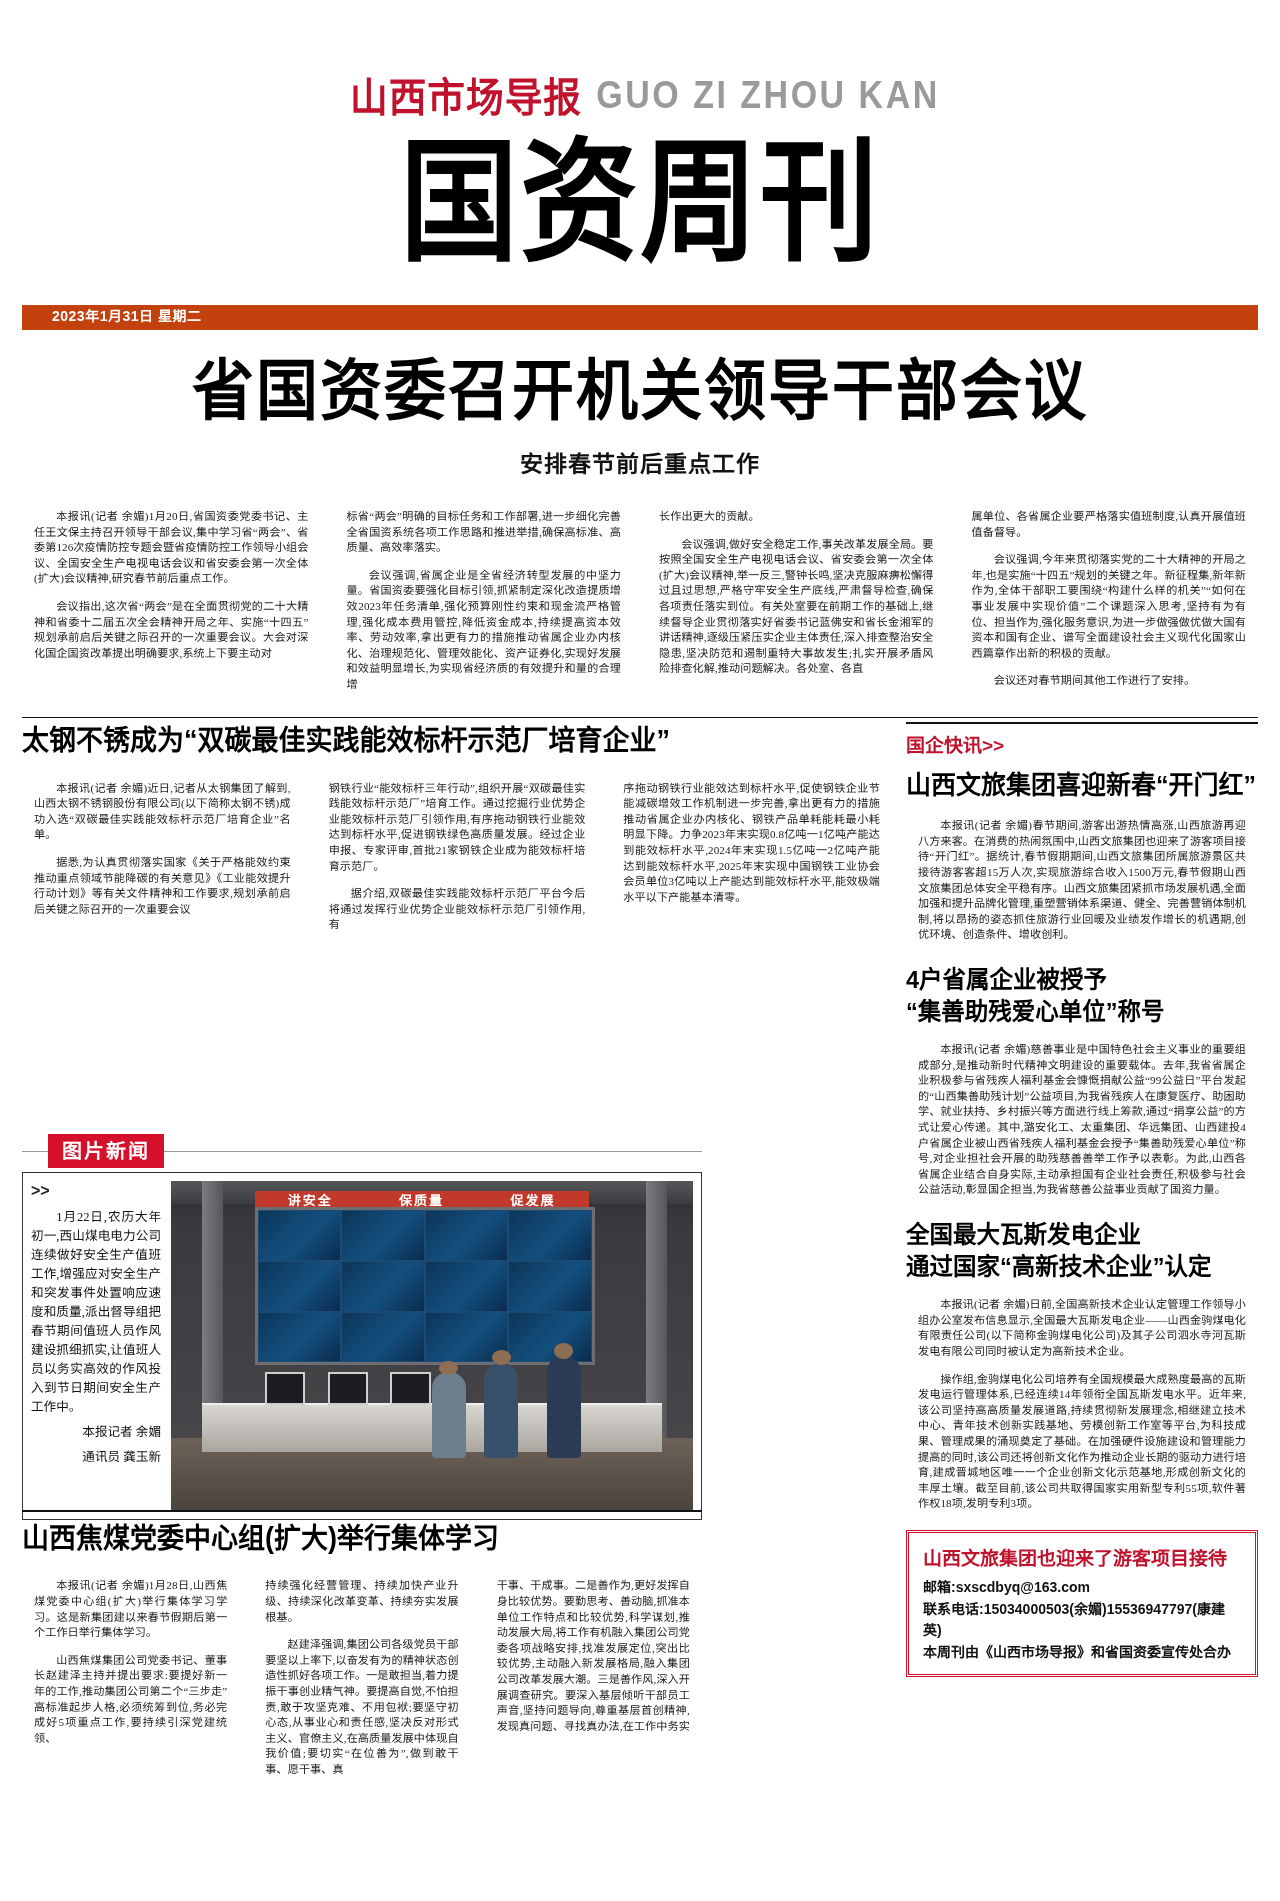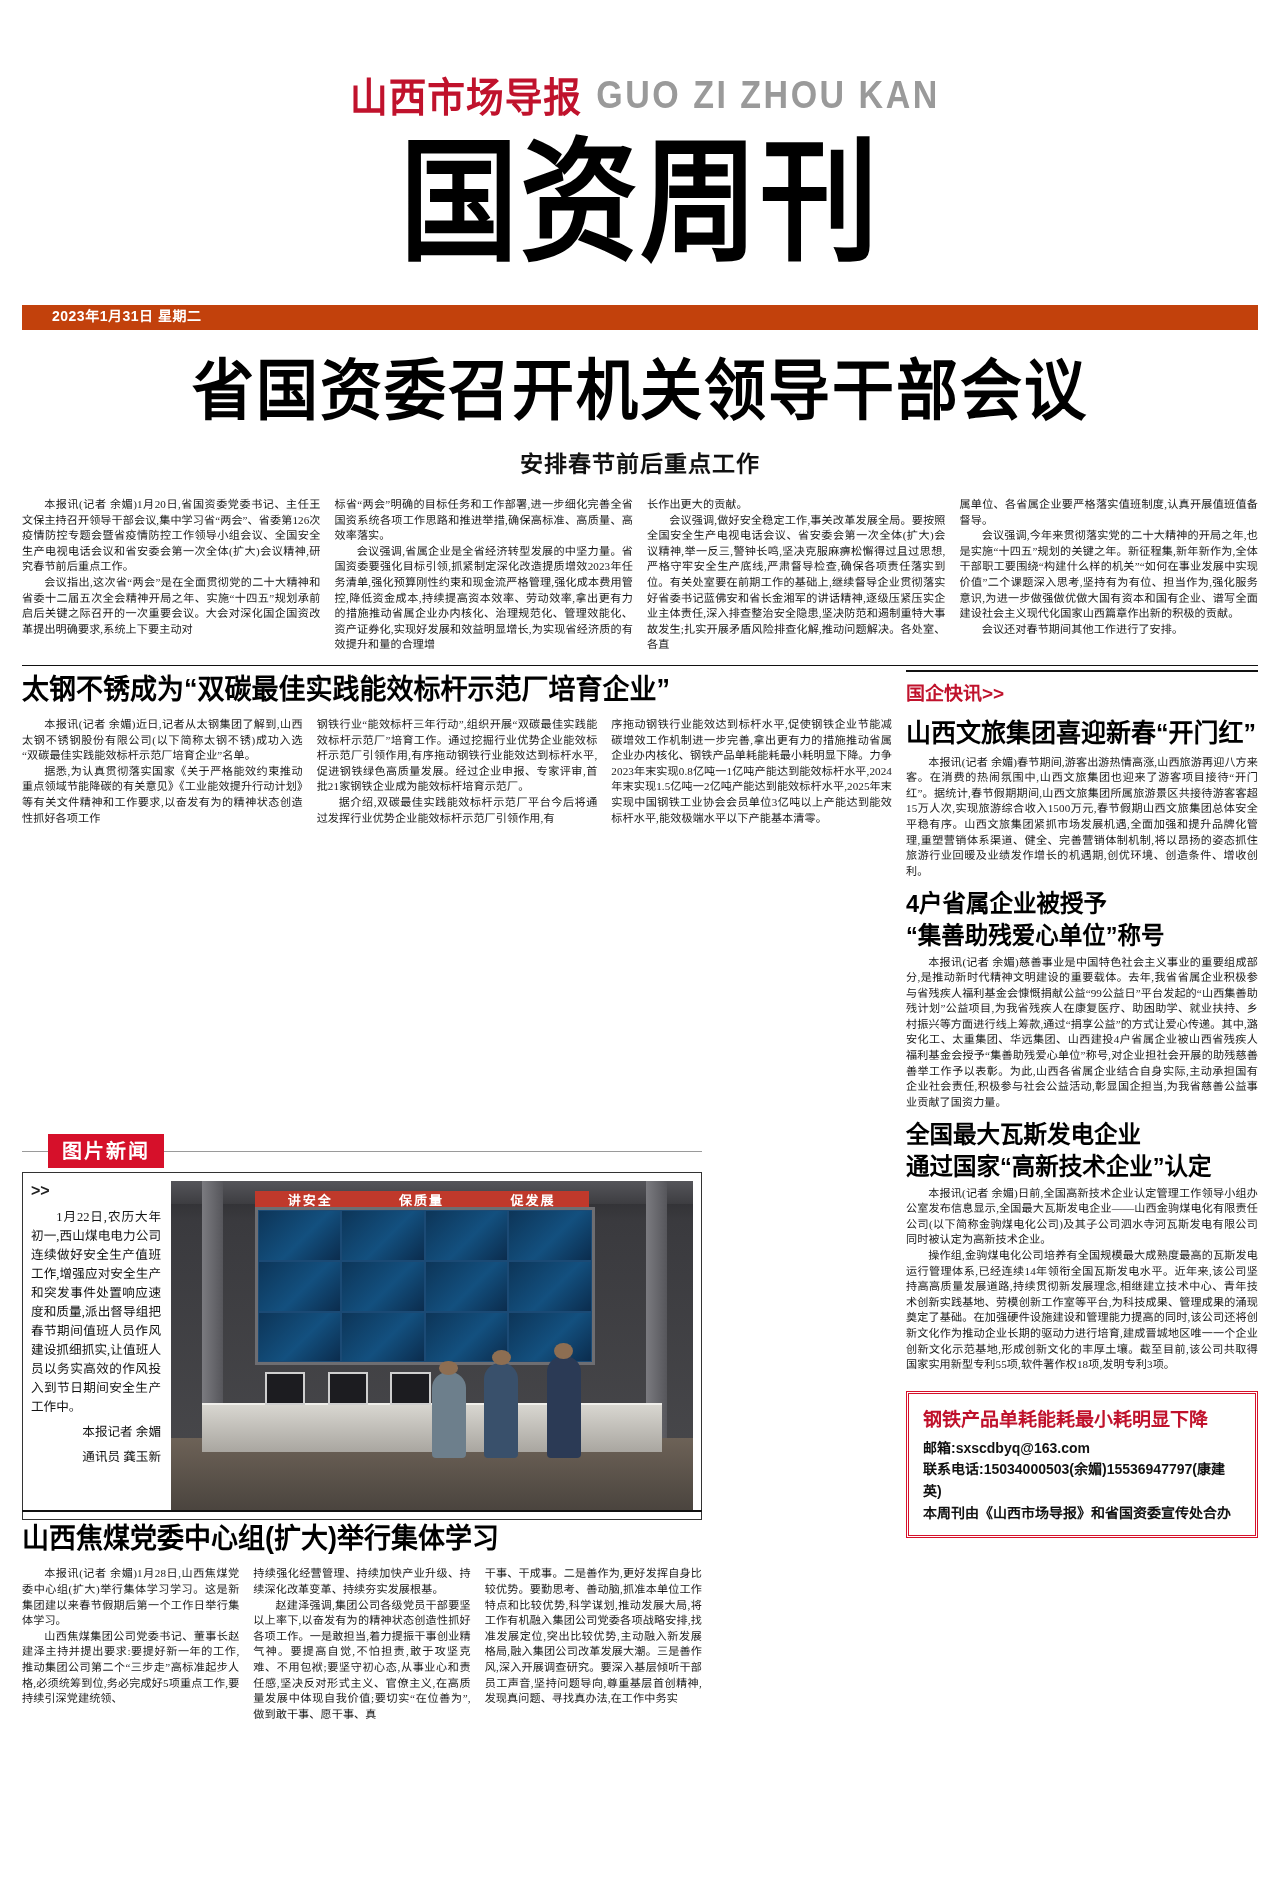--- a/index.html
+++ b/index.html
@@ -67,21 +67,21 @@
   
   .cols{display:flex;gap:14px;margin-top:18px;}
   .col{flex:1;min-width:0;}
   .bodytext{
     font-size:11.1px;line-height:15.6px;
     text-align:justify;text-justify:inter-character;
     color:#1a1a1a;letter-spacing:.1px;
     word-break:break-all;
     font-family:"Liberation Serif","DejaVu Serif",serif;
   }
-  .bodytext p{margin:0;text-indent:2em;}
+  .bodytext p{margin:12px;text-indent:2em;}
   .bodytext p.noind{text-indent:0;}
 
   
   .hr-thin{border:0;border-top:1px solid #111;margin:12px 0 0 0;}
   .hr-thick{border:0;border-top:2px solid #111;margin:10px 0 0 0;}
 
   
   .sec-row{display:flex;align-items:flex-end;margin-top:4px;gap:20px;}
   .sec-head{
     font-family:"Liberation Sans","DejaVu Sans",sans-serif;
@@ -235,21 +235,21 @@
     <div class="kuaixun-wrap">
       <div class="kuaixun-rule"></div>
       <div class="kuaixun">国企快讯&gt;&gt;</div>
     </div>
   </div>
 
   <div class="cols" style="margin-top:12px;">
     <div class="col">
       <div class="bodytext">
         <p>本报讯(记者 余媚)近日,记者从太钢集团了解到,山西太钢不锈钢股份有限公司(以下简称太钢不锈)成功入选“双碳最佳实践能效标杆示范厂培育企业”名单。</p>
-        <p>据悉,为认真贯彻落实国家《关于严格能效约束推动重点领域节能降碳的有关意见》《工业能效提升行动计划》等有关文件精神和工作要求,以奋发有为的精神状态创造性抓好各项工作</p>
+        <p>据悉,为认真贯彻落实国家《关于严格能效约束推动重点领域节能降碳的有关意见》《工业能效提升行动计划》等有关文件精神和工作要求,规划承前启后关键之际召开的一次重要会议</p>
       </div>
     </div>
     <div class="col">
       <div class="bodytext">
         <p class="noind">钢铁行业“能效标杆三年行动”,组织开展“双碳最佳实践能效标杆示范厂”培育工作。通过挖掘行业优势企业能效标杆示范厂引领作用,有序拖动钢铁行业能效达到标杆水平,促进钢铁绿色高质量发展。经过企业申报、专家评审,首批21家钢铁企业成为能效标杆培育示范厂。</p>
         <p>据介绍,双碳最佳实践能效标杆示范厂平台今后将通过发挥行业优势企业能效标杆示范厂引领作用,有</p>
       </div>
     </div>
     <div class="col">
       <div class="bodytext">
@@ -274,21 +274,21 @@
 
       <div class="spacer10"></div>
       <div class="sub-head sm">全国最大瓦斯发电企业<br>通过国家“高新技术企业”认定</div>
       <div class="spacer6"></div>
       <div class="bodytext">
         <p>本报讯(记者 余媚)日前,全国高新技术企业认定管理工作领导小组办公室发布信息显示,全国最大瓦斯发电企业——山西金驹煤电化有限责任公司(以下简称金驹煤电化公司)及其子公司泗水寺河瓦斯发电有限公司同时被认定为高新技术企业。</p>
         <p>操作组,金驹煤电化公司培养有全国规模最大成熟度最高的瓦斯发电运行管理体系,已经连续14年领衔全国瓦斯发电水平。近年来,该公司坚持高高质量发展道路,持续贯彻新发展理念,相继建立技术中心、青年技术创新实践基地、劳模创新工作室等平台,为科技成果、管理成果的涌现奠定了基础。在加强硬件设施建设和管理能力提高的同时,该公司还将创新文化作为推动企业长期的驱动力进行培育,建成晋城地区唯一一个企业创新文化示范基地,形成创新文化的丰厚土壤。截至目前,该公司共取得国家实用新型专利55项,软件著作权18项,发明专利3项。</p>
       </div>
 
       <div class="contact-box">
-        <div class="contact-title">钢铁产品单耗能耗最小耗明显下降</div>
+        <div class="contact-title">山西文旅集团也迎来了游客项目接待</div>
         <div class="contact-line">邮箱:sxscdbyq@163.com</div>
         <div class="contact-line">联系电话:15034000503(余媚)15536947797(康建英)</div>
         <div class="contact-line">本周刊由《山西市场导报》和省国资委宣传处合办</div>
       </div>
     </div>
   </div>
 
   <div class="photo-block" style="position:absolute;left:22px;top:1118px;width:680px;">
     <div class="photo-tag-row">
       <div class="photo-tag-line"></div>

